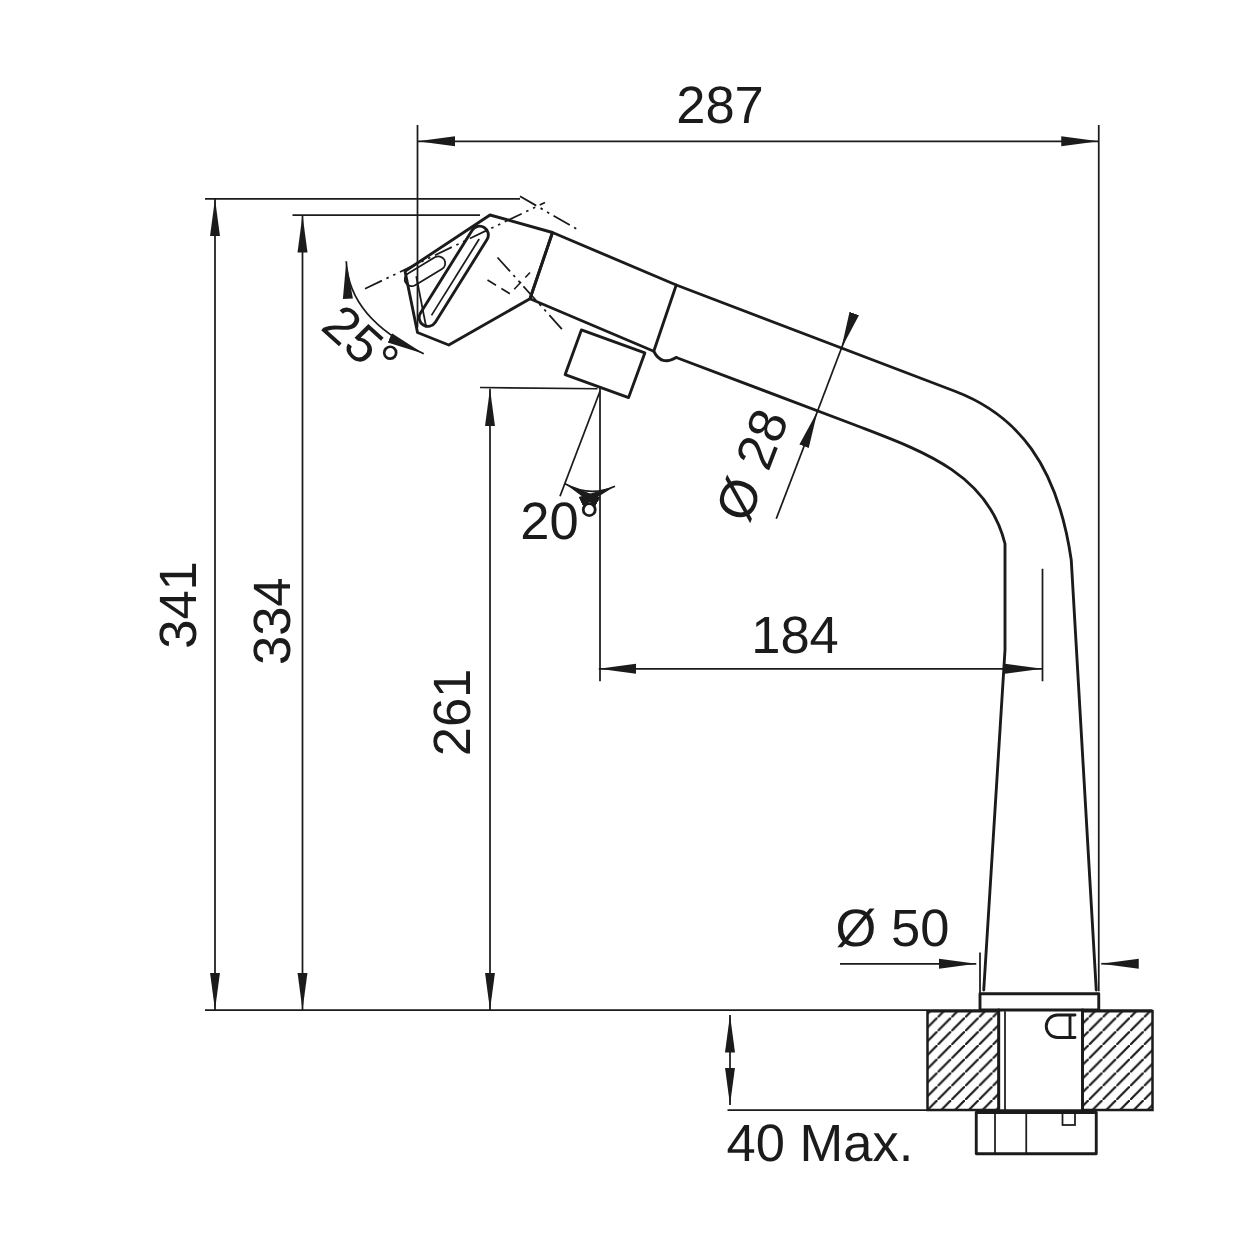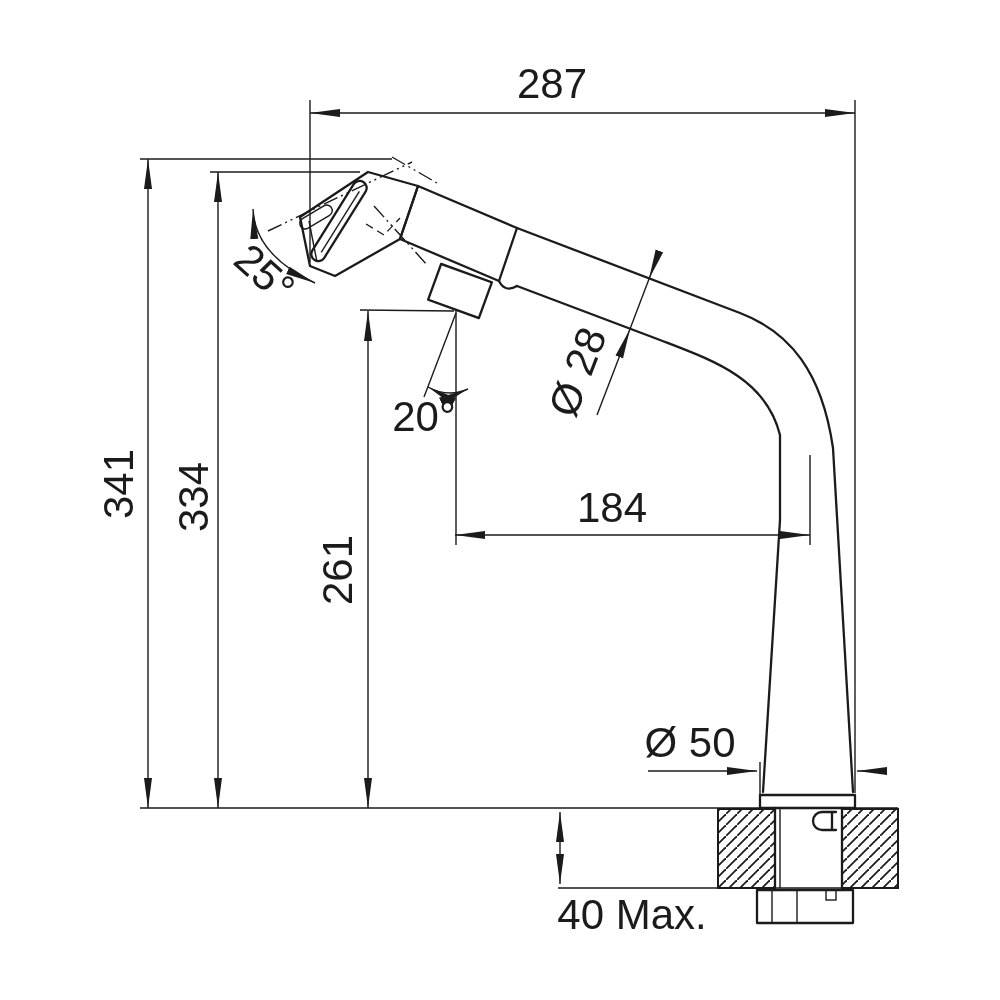--- a/index.html
+++ b/index.html
@@ -1,21 +1,21 @@
 <!DOCTYPE html>
 <html><head>
 <meta charset="utf-8">
 <style>
   html,body{
     margin:0; padding:0;
     background:#ffffff;
     width:1000px; height:1000px;
     font-family:"Liberation Sans", sans-serif;
   }
-  .stage{ width:972px; height:1000px; position:relative; }
+  .stage{ width:972px; height:1000px; position:relative;padding-left:24px; }
   svg{ display:block; }
   .dimtxt{
     font-family:"Liberation Sans", sans-serif;
     font-size:42px;
     fill:#1b1b1b;
   }
   .outline{ stroke:#1b1b1b; stroke-width:2.3; fill:none; stroke-linejoin:round; stroke-linecap:round; }
   .thin{ stroke:#1b1b1b; stroke-width:1.4; fill:none; }
   .dimline{ stroke:#1b1b1b; stroke-width:1.4; fill:none; }
   .phantom{ stroke:#1b1b1b; stroke-width:1.4; fill:none; stroke-dasharray:15 4 2 4 2 4; }

